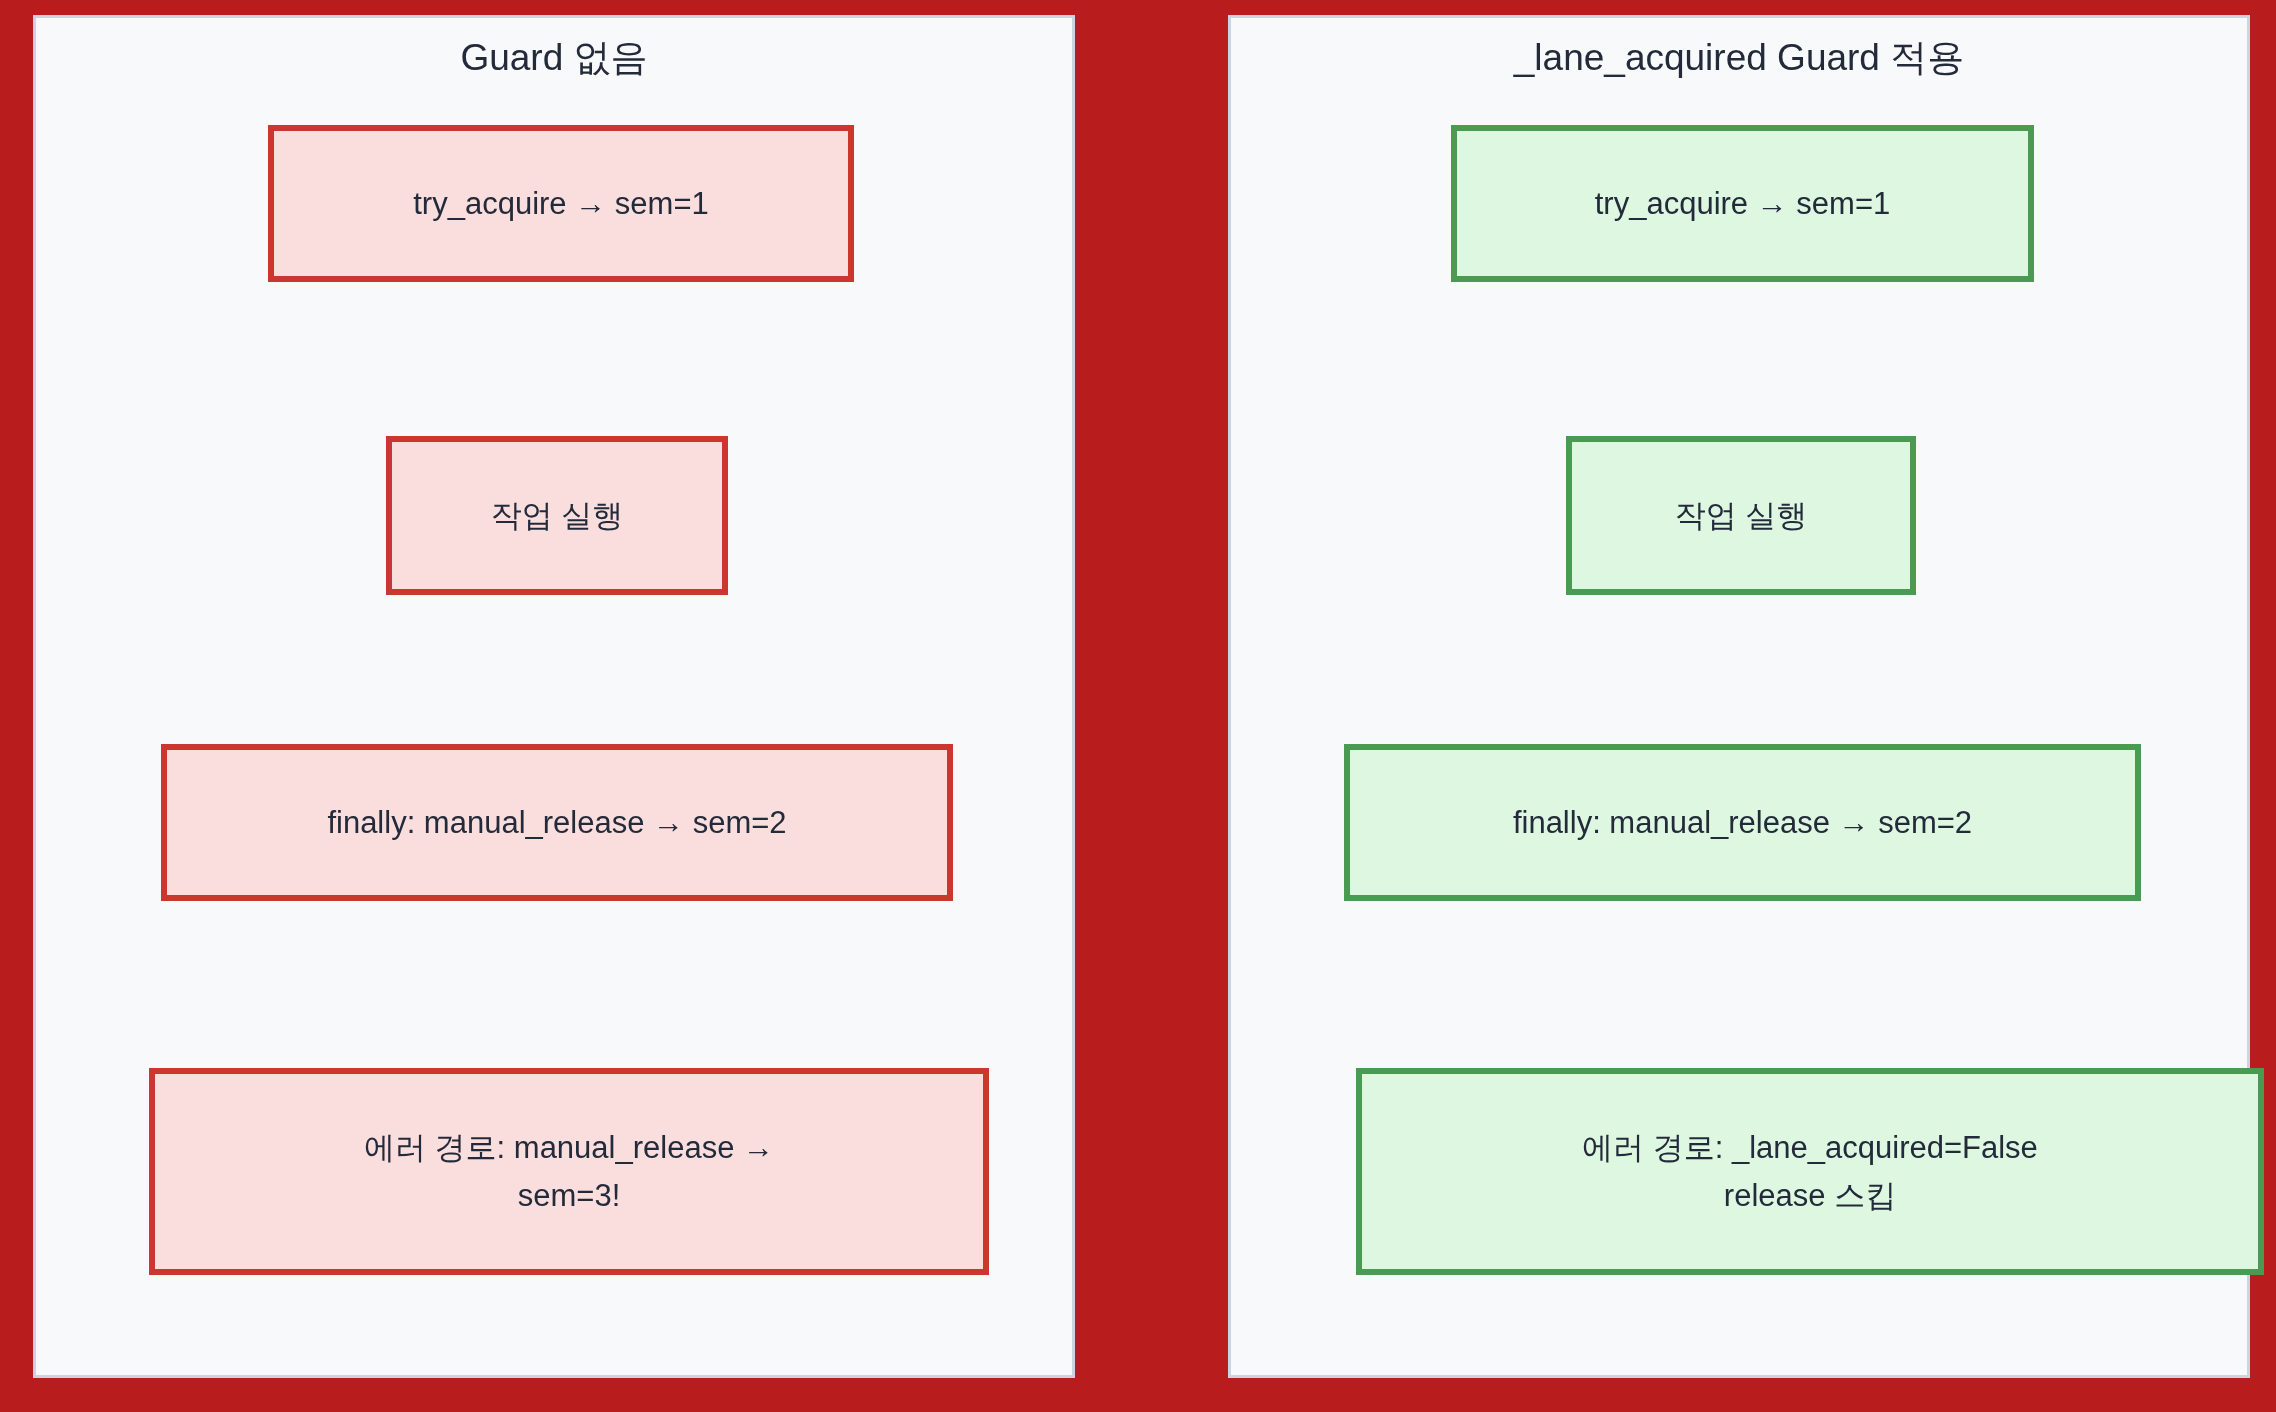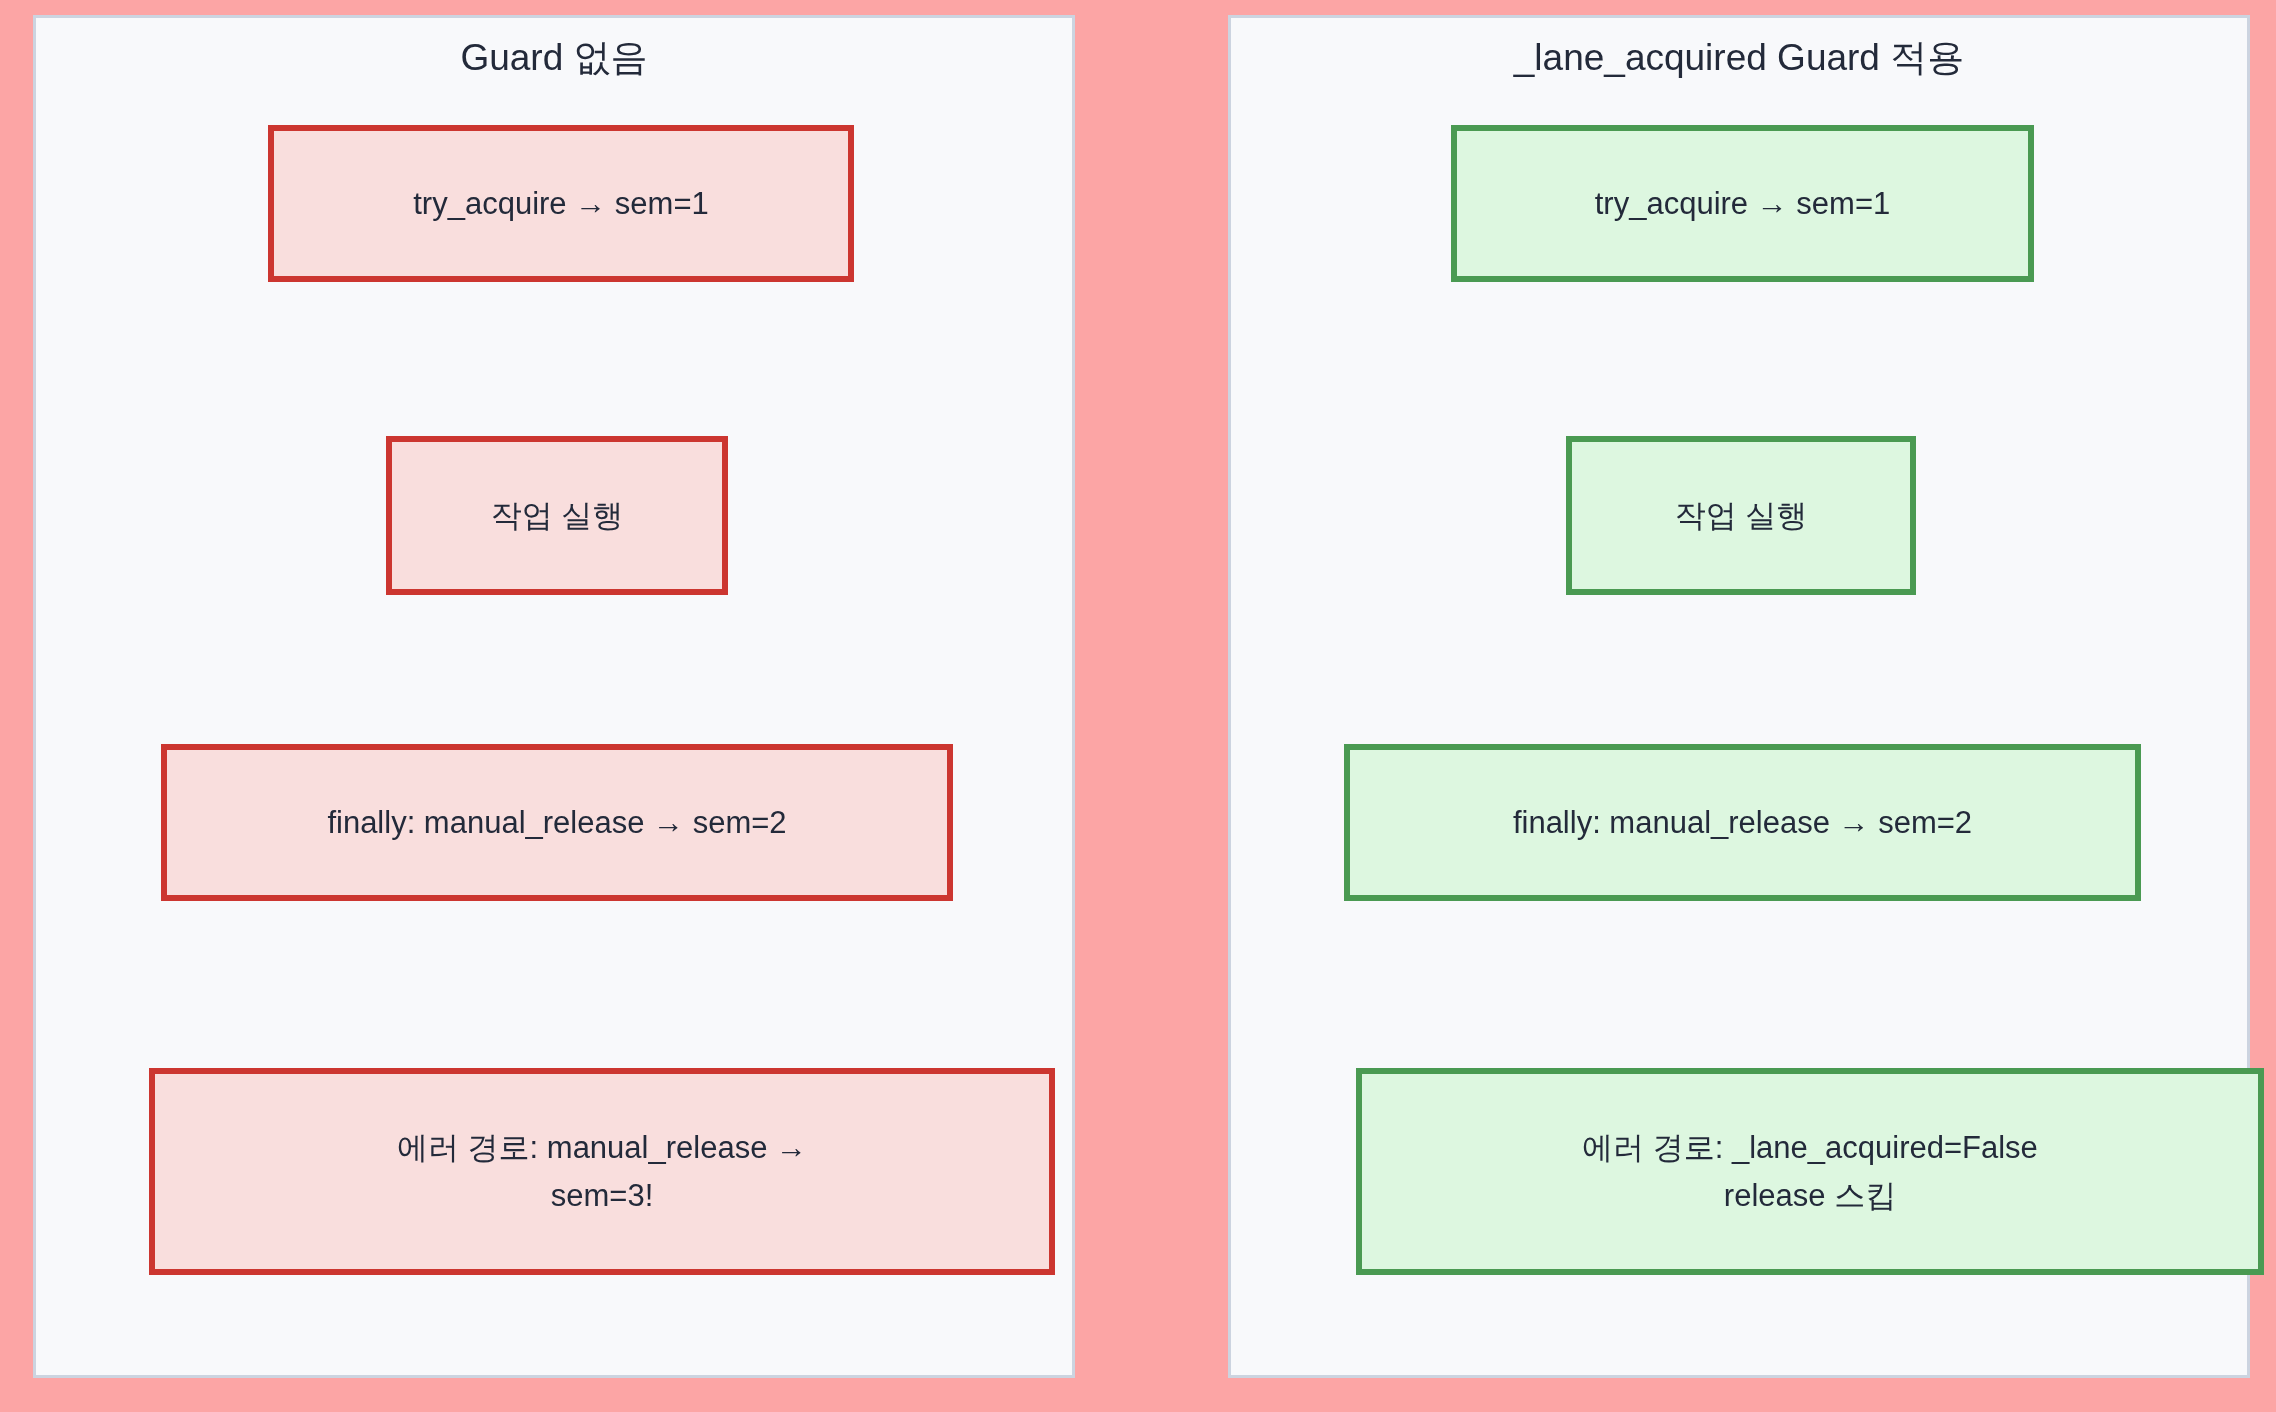--- a/index.html
+++ b/index.html
@@ -12,21 +12,21 @@
     width: 2276px;
     height: 1412px;
     font-family: "Liberation Sans", "DejaVu Sans", sans-serif;
     overflow: hidden;
   }
 
   #stage {
     position: relative;
     width: 2276px;
     height: 1412px;
-    background: #fca5a5;
+    background: #b91c1c;
   }
 
   .panel {
     position: absolute;
     background: #f8f9fb;
     border: 3px solid #ccd4e0;
     box-sizing: border-box;
   }
 
   #panel-left  { left: 33px;   top: 15px; width: 1042px; height: 1363px; }
@@ -72,21 +72,21 @@
   .node .node-label {
     display: block;
     white-space: pre-line;
     padding: 0 14px;
   }
 
   
   #l-node-1 { left: 232px; top: 107px;  width: 586px; height: 157px; }
   #l-node-2 { left: 350px; top: 418px;  width: 342px; height: 159px; }
   #l-node-3 { left: 125px; top: 726px;  width: 792px; height: 157px; }
-  #l-node-4 { left: 113px; top: 1050px; width: 906px; height: 207px; }
+  #l-node-4 { left: 113px; top: 1050px; width: 840px; height: 207px; }
 
   
   #r-node-1 { left: 220px; top: 107px;  width: 583px; height: 157px; }
   #r-node-2 { left: 335px; top: 418px;  width: 350px; height: 159px; }
   #r-node-3 { left: 113px; top: 726px;  width: 797px; height: 157px; }
   #r-node-4 { left: 125px; top: 1050px; width: 908px; height: 207px; }
 </style>
 </head>
 <body>
 

